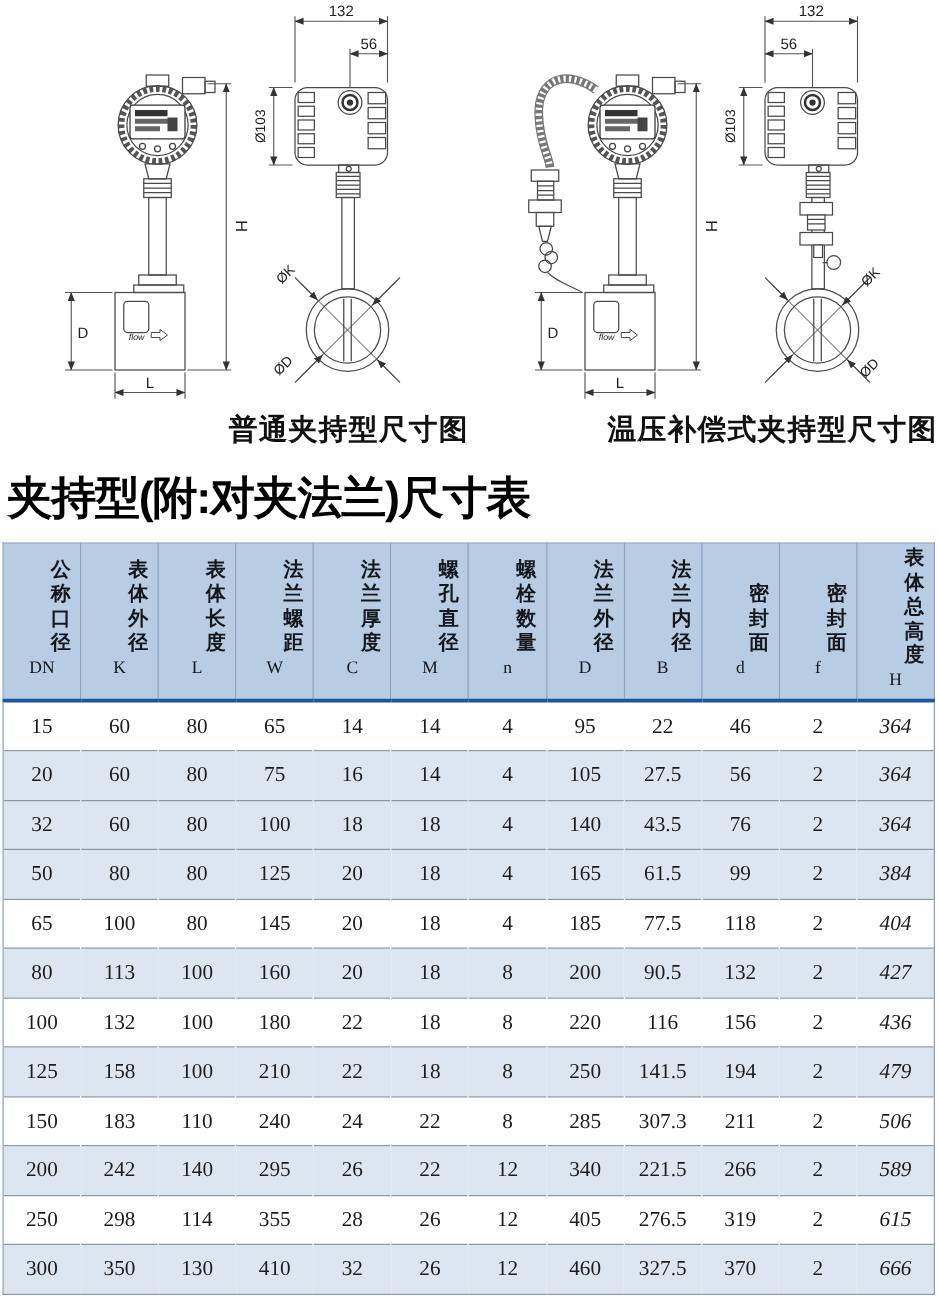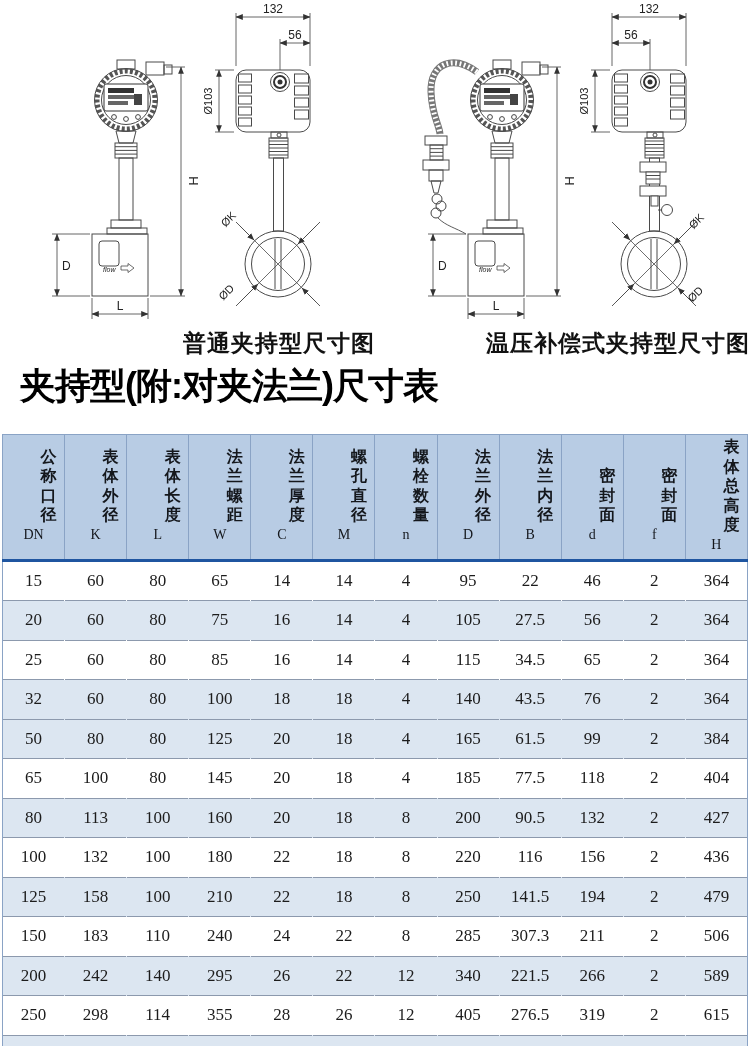--- a/index.html
+++ b/index.html
@@ -3,35 +3,35 @@
 <meta charset="utf-8">
 <style>
   html,body{margin:0;padding:0;background:#fff;width:750px;height:1046px;overflow:hidden;
     font-family:"Liberation Sans","DejaVu Sans",sans-serif;}
   :root{--header-bg:#b8cce4;--alt-bg:#dce6f1;--rule:#1f55a0;--line:#8c99ad;--edge:#8aa3c5;}
   .drawings{position:relative;width:750px;height:328px;}
   svg{display:block}
   svg text{font-family:"Liberation Sans","DejaVu Sans",sans-serif;fill:#222;}
   .captions{position:relative;height:34px;display:flex;}
   .captions span{width:50%;text-align:right;font-size:23px;font-weight:bold;color:#111;letter-spacing:1px;}
-  .title-row{height:72px;display:flex;padding-left:20px;
+  .title-row{height:72px;display:flex;align-items:center;padding-left:6px;
     font-size:36px;font-weight:bold;color:#000;white-space:nowrap;letter-spacing:-1px;}
   .title-row .hl{color:#ff0000;}
   table.dim{border-collapse:collapse;width:746px;margin:0 2px;table-layout:fixed;}
   table.dim thead tr{background:var(--header-bg);height:84px;}
   table.dim th{border:1px solid var(--edge);border-bottom:3px solid var(--rule);
     font-weight:bold;color:#14171c;vertical-align:middle;padding:2px 0 4px 0;}
   table.dim th .cn{font-size:16px;line-height:19.5px;font-weight:bold;margin-left:30px;}
   table.dim th .sym{font-size:14px;line-height:20px;font-weight:normal;
     font-family:"Liberation Serif","DejaVu Serif",serif;}
   table.dim td{height:36.5px;text-align:center;font-size:17px;color:#1c1c1c;
     font-family:"Liberation Serif","DejaVu Serif",serif;
     border-top:1px solid var(--line);border-left:1px solid transparent;}
   table.dim td:first-child{border-left:1px solid var(--edge);}
-  table.dim td:last-child{border-right:1px solid var(--edge);}
+  table.dim td:last-child{border-right:1px solid var(--edge);font-style:italic;}
   table.dim tr.alt{background:var(--alt-bg);}
   table.dim tbody tr:last-child td{border-bottom:1px solid var(--line);}
 </style>
 </head>
 <body>
 
 <div class="drawings">
 <svg width="750" height="328" viewBox="0 0 750 328">
   <defs>
     <marker id="ar" viewBox="0 0 10 10" refX="9.5" refY="5" markerWidth="8" markerHeight="8" orient="auto-start-reverse">
@@ -347,34 +347,20 @@
         <td>75</td>
         <td>16</td>
         <td>14</td>
         <td>4</td>
         <td>105</td>
         <td>27.5</td>
         <td>56</td>
         <td>2</td>
         <td>364</td>
       </tr>
-      <tr>
-        <td>25</td>
-        <td>60</td>
-        <td>80</td>
-        <td>85</td>
-        <td>16</td>
-        <td>14</td>
-        <td>4</td>
-        <td>115</td>
-        <td>34.5</td>
-        <td>65</td>
-        <td>2</td>
-        <td>364</td>
-      </tr>
       <tr class="alt">
         <td>32</td>
         <td>60</td>
         <td>80</td>
         <td>100</td>
         <td>18</td>
         <td>18</td>
         <td>4</td>
         <td>140</td>
         <td>43.5</td>

